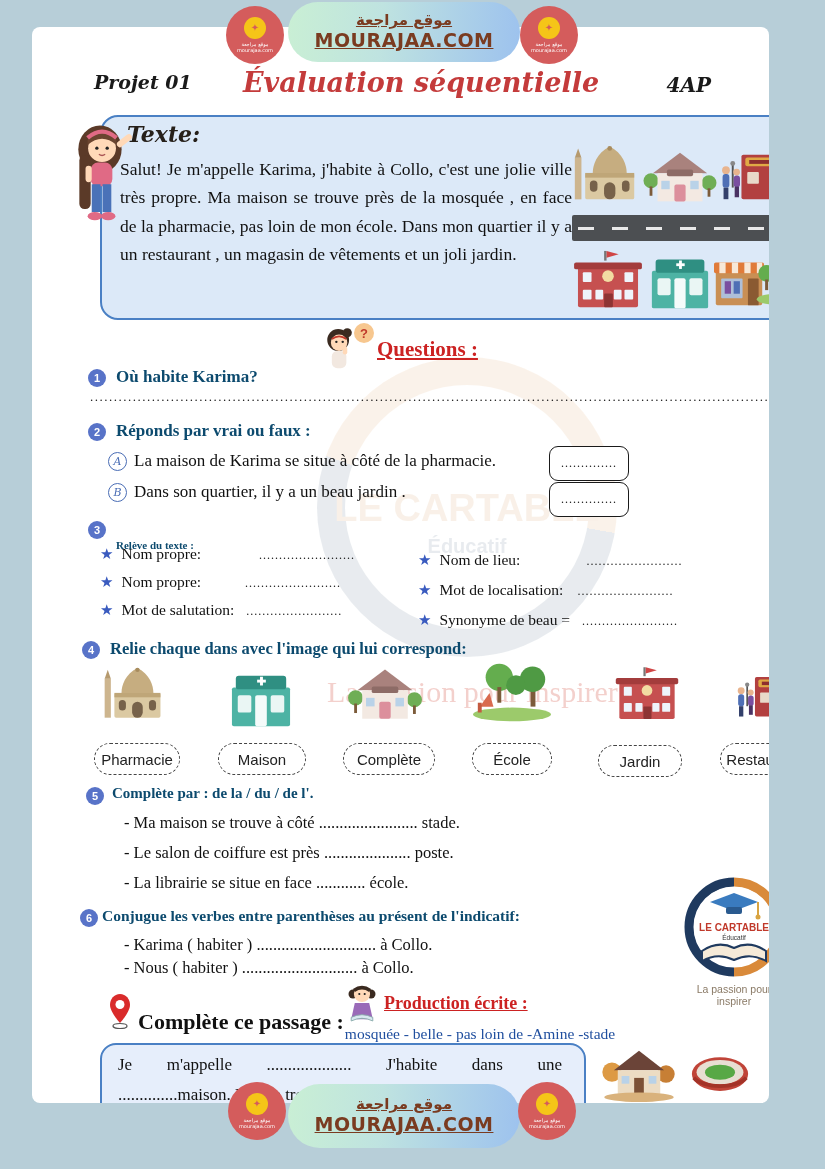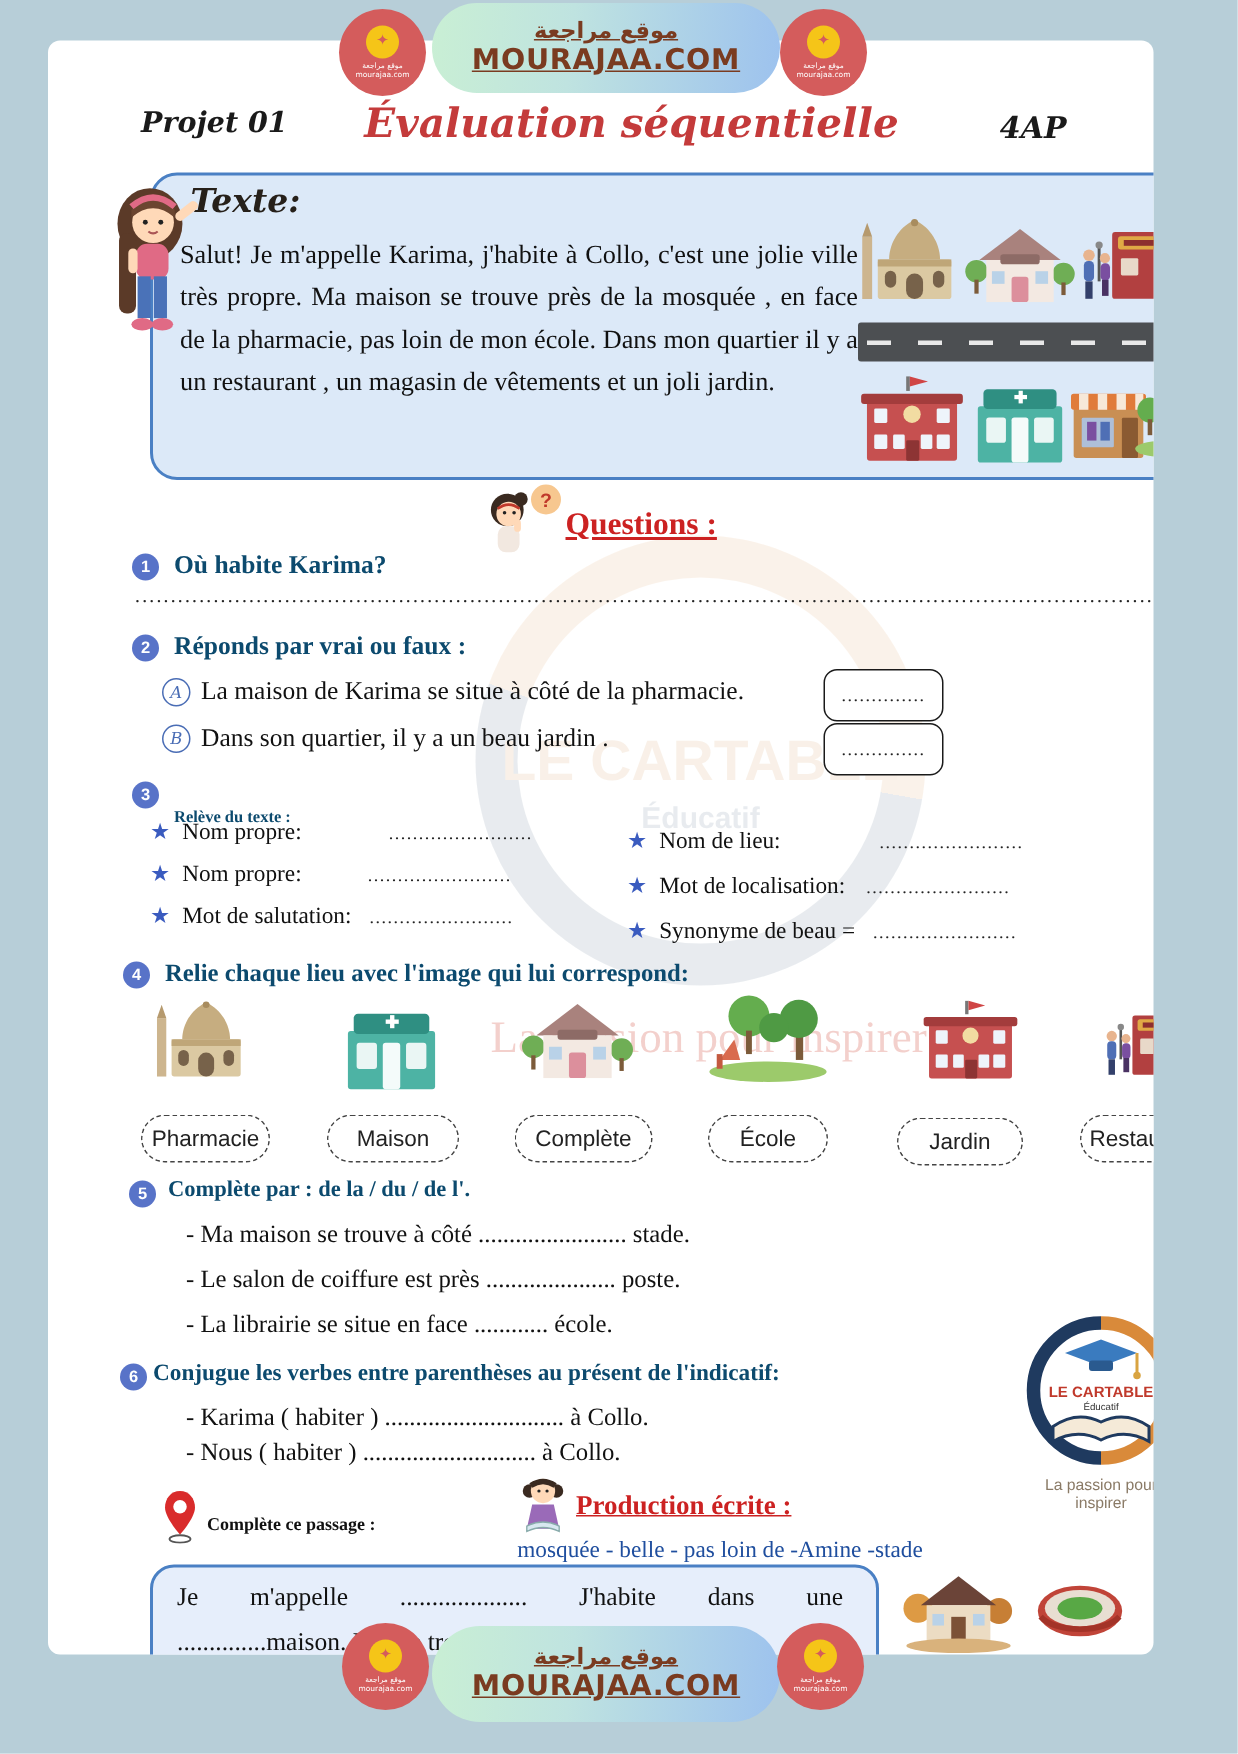--- a/index.html
+++ b/index.html
@@ -63,21 +63,21 @@
   .wm-text1{position:absolute;left:0;right:0;top:130px;text-align:center;font-family:"Liberation Sans",sans-serif;font-weight:bold;font-size:38px;color:#c87a28;z-index:2;}
   .wm-text2{position:absolute;left:0;right:0;top:178px;text-align:center;font-family:"Liberation Sans",sans-serif;font-weight:bold;font-size:20px;color:#2a4a6b;z-index:2;}
   .wm-passion{position:absolute;left:295px;top:648px;font-size:30px;color:rgba(222,120,108,.35);z-index:2;font-family:"Liberation Serif",serif;white-space:nowrap;}
 
   
   .logo-box{position:absolute;left:646px;top:850px;width:112px;text-align:center;z-index:3;}
   .logo-tag{font-size:10.5px;color:#8a7a66;margin-top:2px;font-family:"Liberation Sans",sans-serif;}
 
   
   .prod-heading{position:absolute;left:352px;top:966px;font-size:18px;font-weight:bold;color:#cc2222;text-decoration:underline;z-index:3;}
-  .prod-prompt{position:absolute;left:106px;top:982px;font-size:12px;font-weight:bold;color:#111;z-index:3;}
+  .prod-prompt{position:absolute;left:106px;top:982px;font-size:22px;font-weight:bold;color:#111;z-index:3;}
   .wordbank{position:absolute;left:298px;top:998px;width:300px;text-align:center;font-size:15.5px;color:#1f4e9e;z-index:3;}
   .passage-box{position:absolute;left:68px;top:1016px;width:486px;height:150px;background:#e6eefb;border:2.5px solid #4a80c4;border-radius:16px;box-sizing:border-box;z-index:2;}
   .p-line{position:absolute;font-size:17px;color:#111;z-index:3;white-space:nowrap;}
   .p-line1{left:86px;top:1028px;width:444px;white-space:normal;text-align:justify;text-align-last:justify;}
   .pin{position:absolute;left:76px;top:966px;z-index:3;}
   .prod-girl{position:absolute;left:312px;top:956px;z-index:3;}
 </style>
 </head>
 <body>
 
@@ -256,21 +256,21 @@
       <span>Mot de localisation:</span>
       <span class="star-dots" style="margin-left:14px">........................</span>
     </div>
     <div class="star-row" style="left:386px;top:584px">
       <span class="star">★</span>
       <span>Synonyme de beau =</span>
       <span class="star-dots" style="margin-left:12px">........................</span>
     </div>
 
     <div class="q-badge" style="left:50px;top:614px">4</div>
-    <div class="q-label" style="left:78px;top:612px;font-size:16.5px">Relie chaque lieu avec l'image qui lui correspond:</div>
+    <div class="q-label" style="left:78px;top:612px;font-size:16.5px">Relie chaque dans avec l'image qui lui correspond:</div>
     <div class="wm-passion">La passion pour inspirer</div>
 
     <svg class="img-abs" style="left:70px;top:632px" width="62" height="66" viewBox="0 0 70 66">
       <rect x="3" y="18" width="7" height="44" fill="#cdb58e"></rect>
         <polygon points="6.5,8 10,18 3,18" fill="#b69a6e"></polygon>
       <rect x="14" y="34" width="52" height="28" rx="2" fill="#dbc9a2"></rect>
         <rect x="14" y="34" width="52" height="5" fill="#bfa678"></rect>
       <path d="M40 6 C54 13 58 26 58 34 L22 34 C22 26 26 13 40 6" fill="#c6ad80"></path>
         <circle cx="40" cy="8" r="2.5" fill="#a88c5e"></circle>
       <rect x="34" y="44" width="12" height="18" rx="6" fill="#77624a"></rect>

